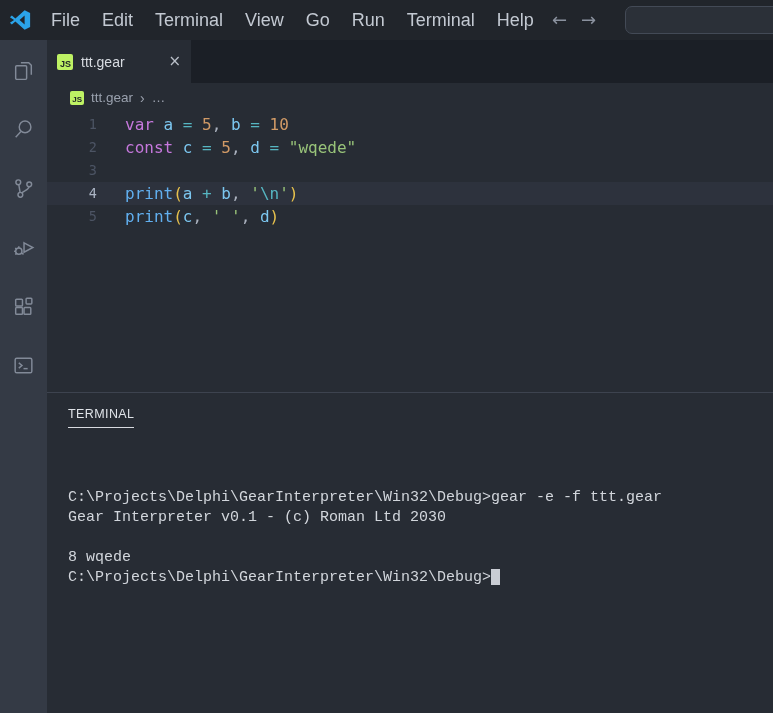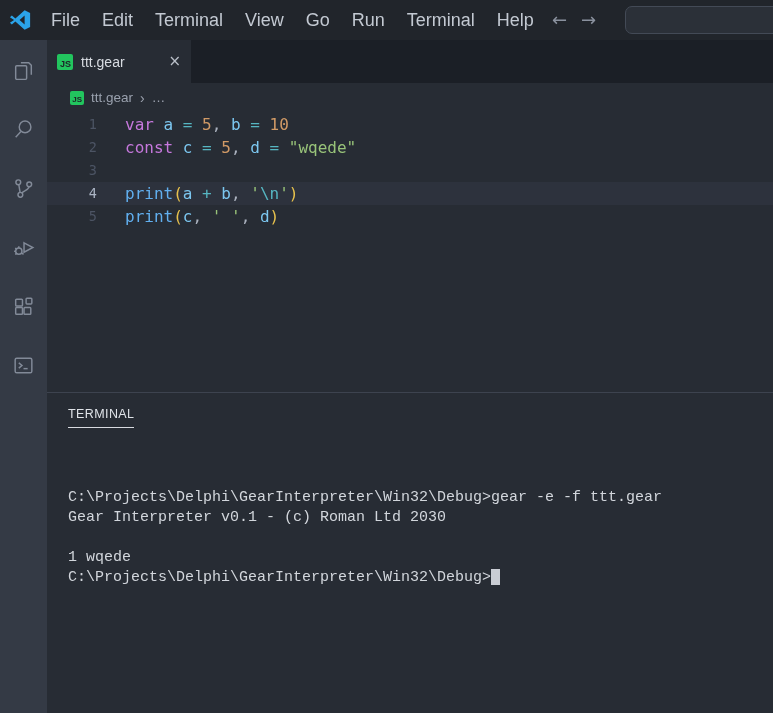--- a/index.html
+++ b/index.html
@@ -37,21 +37,21 @@
   
   .main { position:absolute; left:47px; top:40px; width:726px; height:673px; display:flex; flex-direction:column; }
   .tabbar { height:43px; background:#1b1f26; display:flex; flex:0 0 auto; }
   .tab {
     width:144px; height:43px; background:#272c34; display:flex; align-items:center;
     padding:0 10px; gap:8px;
   }
   .tab-label { color:#d8dce2; font-size:14px; flex:1 1 auto; }
   .tab-close { color:#b9bfc8; font-size:15px; line-height:1; font-family:"DejaVu Sans", sans-serif; }
   .js-badge {
-    width:16px; height:16px; background:#22c55e; color:#1e2227; border-radius:2px;
+    width:16px; height:16px; background:#bef264; color:#1e2227; border-radius:2px;
     font-size:9px; font-weight:bold; display:flex; align-items:flex-end; justify-content:flex-end;
     padding:1px 2px; font-family:"Liberation Sans", sans-serif; flex:0 0 auto;
   }
   .js-badge.small { width:14px; height:14px; font-size:8px; }
   .breadcrumb {
     height:29px; display:flex; align-items:center; gap:7px; padding-left:23px;
     background:#272c34; flex:0 0 auto;
   }
   .crumb { color:#9aa1ae; font-size:13.5px; }
   .crumb-sep { color:#9aa1ae; font-size:14px; }
@@ -170,19 +170,19 @@
       </div>
 
     <div class="panel">
       <div class="panel-header">
         <span class="panel-tab">TERMINAL</span>
       </div>
       <div class="terminal-output">
           <div class="term-line">C:\Projects\Delphi\GearInterpreter\Win32\Debug&gt;gear -e -f ttt.gear</div>
           <div class="term-line">Gear Interpreter v0.1 - (c) Roman Ltd 2030</div>
           <div class="term-line">&nbsp;</div>
-          <div class="term-line">1 wqede</div>
+          <div class="term-line">8 wqede</div>
           <div class="term-line"><span>C:\Projects\Delphi\GearInterpreter\Win32\Debug&gt;</span><span class="cursor"></span></div>
         </div>
     </div>
 
   </div>
 </div>
 
 </body></html>

